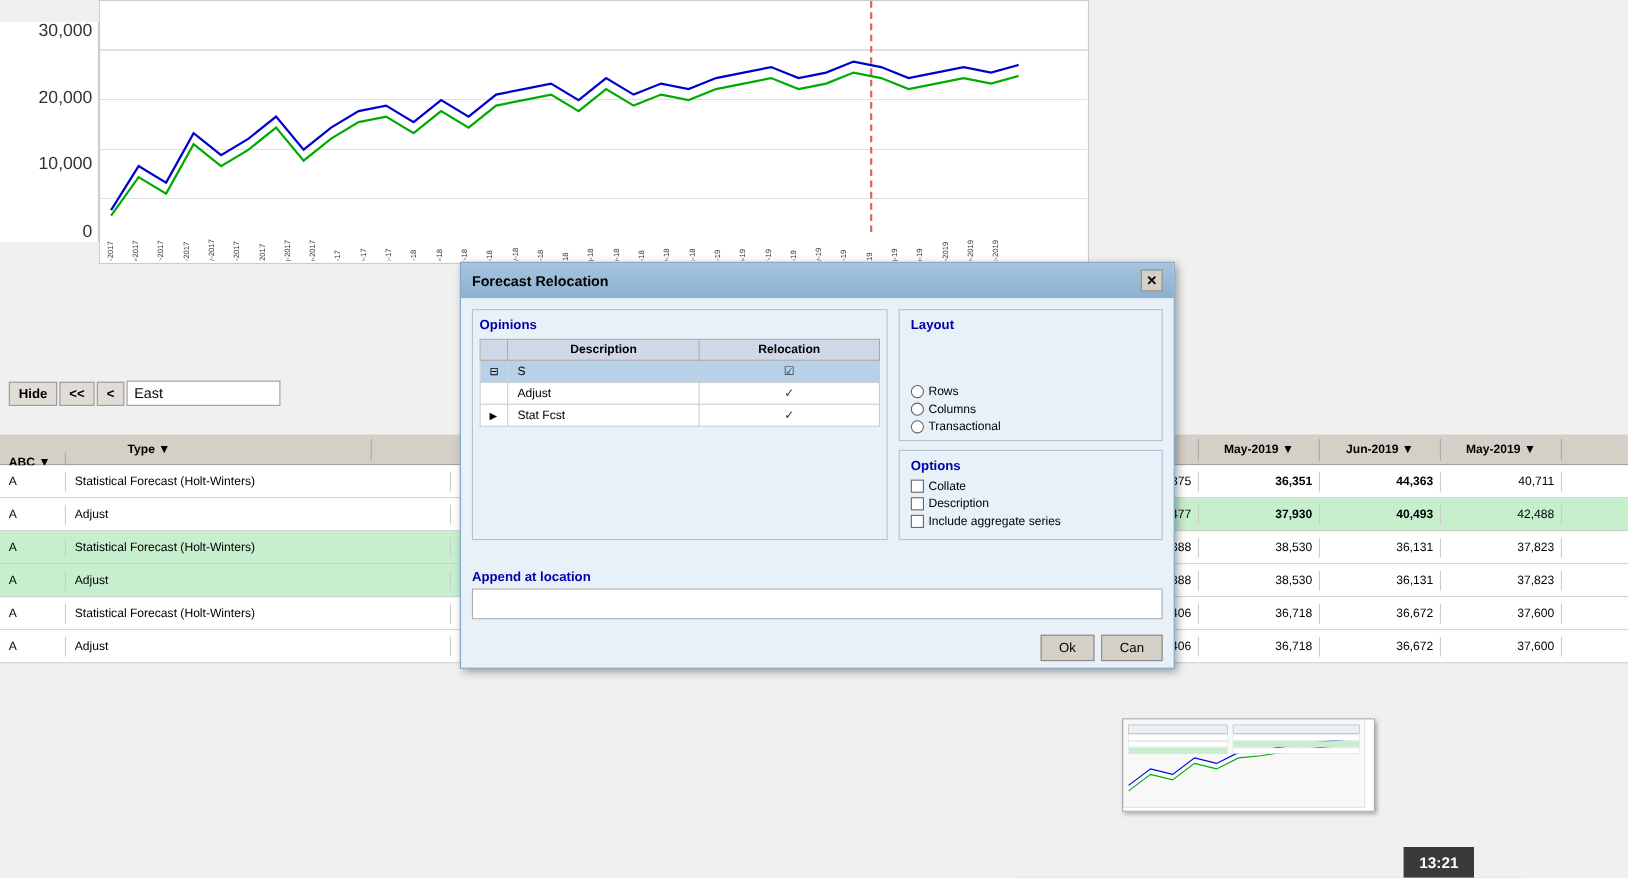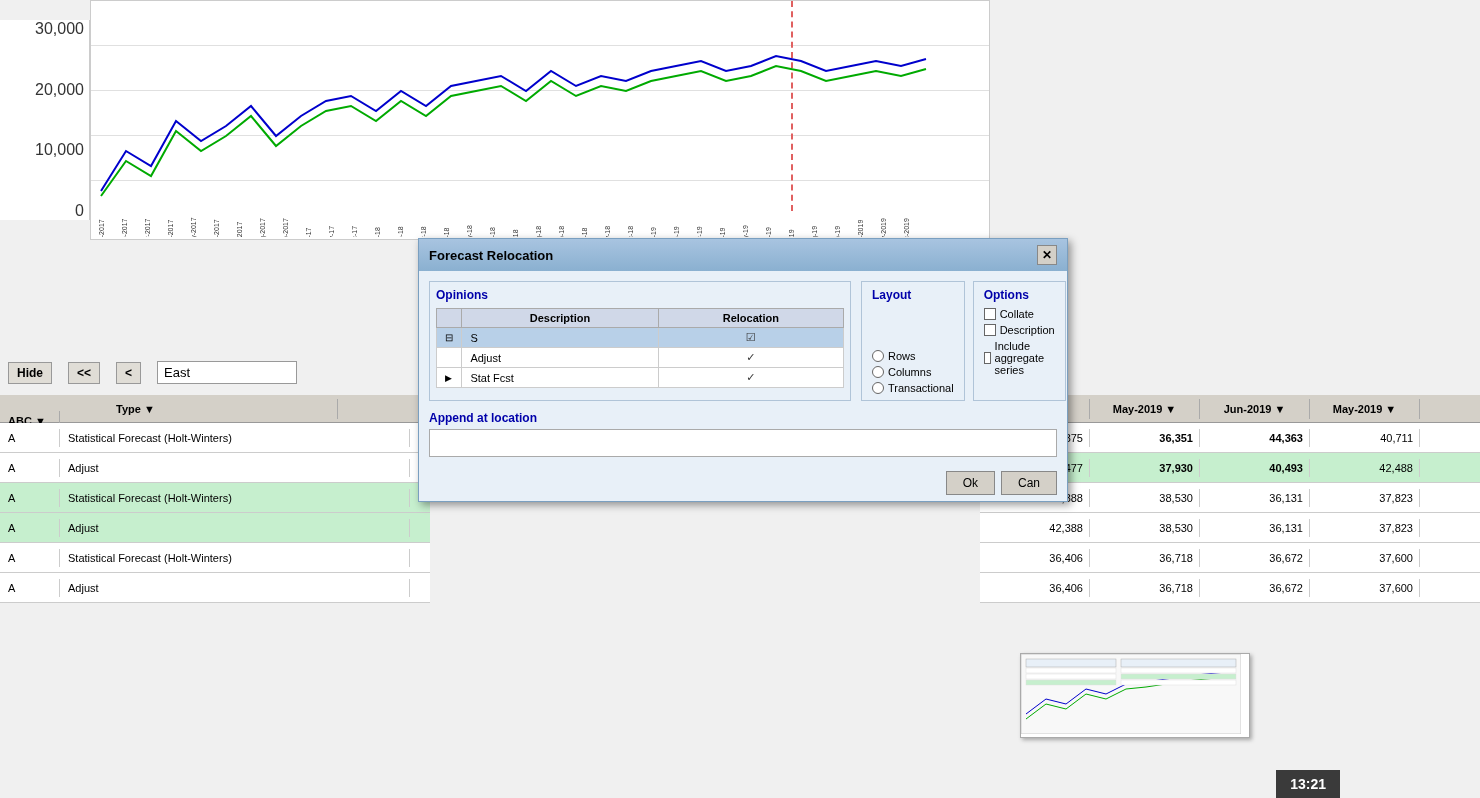--- a/index.html
+++ b/index.html
@@ -62,27 +62,27 @@
         transparent,
         transparent 44px,
         #e0e0e0 44px,
         #e0e0e0 45px
       );
     }
 
     
     .nav-bar {
       position: absolute;
-      top: 350px;
+      top: 335px;
       left: 0;
       width: 430px;
       height: 45px;
       display: flex;
       align-items: center;
-      gap: 16px;
+      gap: 2px;
       padding: 5px 8px;
       background: #f0f0f0;
     }
 
     .nav-btn {
       background: #e0ddd6;
       border: 1px solid #999;
       padding: 3px 8px;
       cursor: pointer;
       font-size: 12px;
@@ -285,22 +285,23 @@
       background: #b8d0e8;
     }
 
     .check-mark {
       text-align: center;
       color: #333;
     }
 
     
     .right-panel {
-      width: 196px;
-      display: flex;
+      width: 240px;
+      display: flex;
+      flex-direction: column;
       gap: 8px;
     }
 
     .layout-section {
       background: #e8f0f8;
       border: 1px solid #b0c4d8;
       padding: 6px 10px;
     }
 
     .section-title {
@@ -352,20 +353,21 @@
     .checkbox-box {
       width: 12px;
       height: 12px;
       border: 1px solid #666;
       background: white;
     }
 
     
     .append-section {
       padding: 0 10px 8px 10px;
+      margin-top: 16px;
     }
 
     .append-label {
       font-size: 12px;
       color: #0000aa;
       font-weight: bold;
       margin-bottom: 4px;
     }
 
     .append-input {

